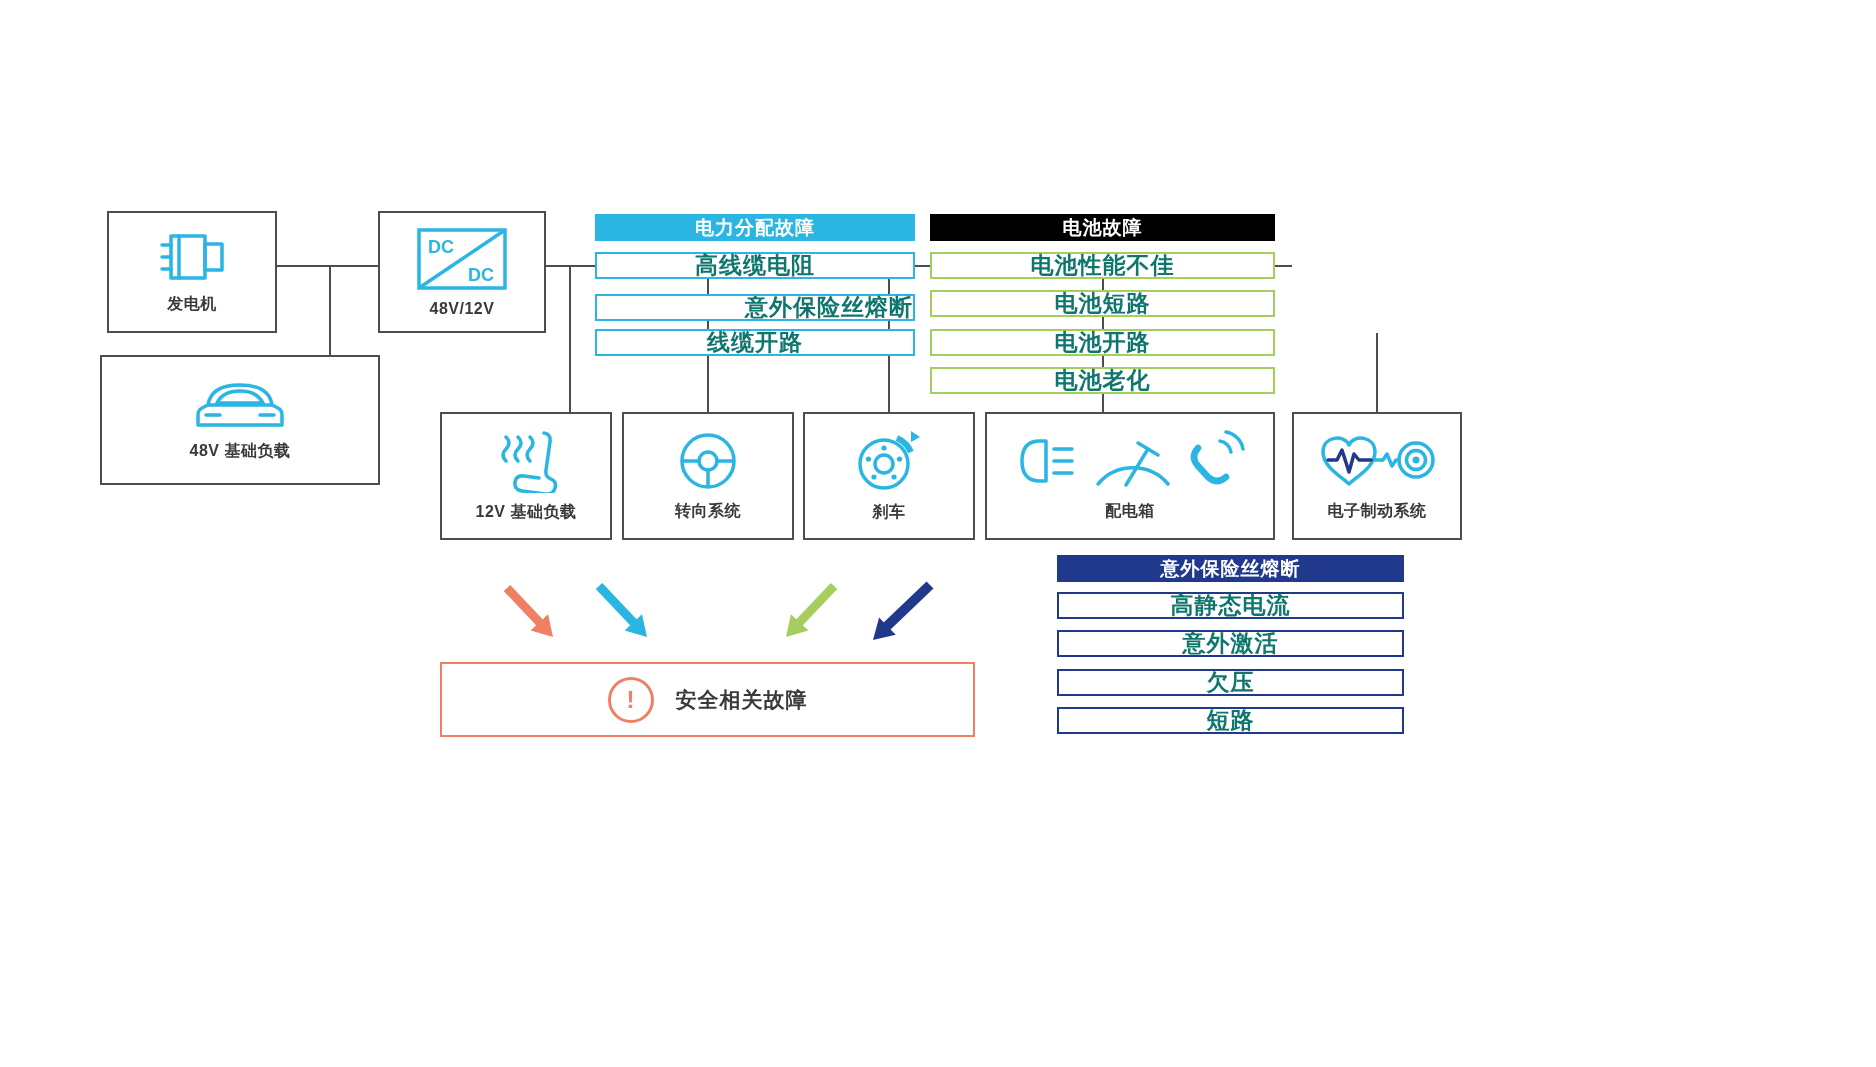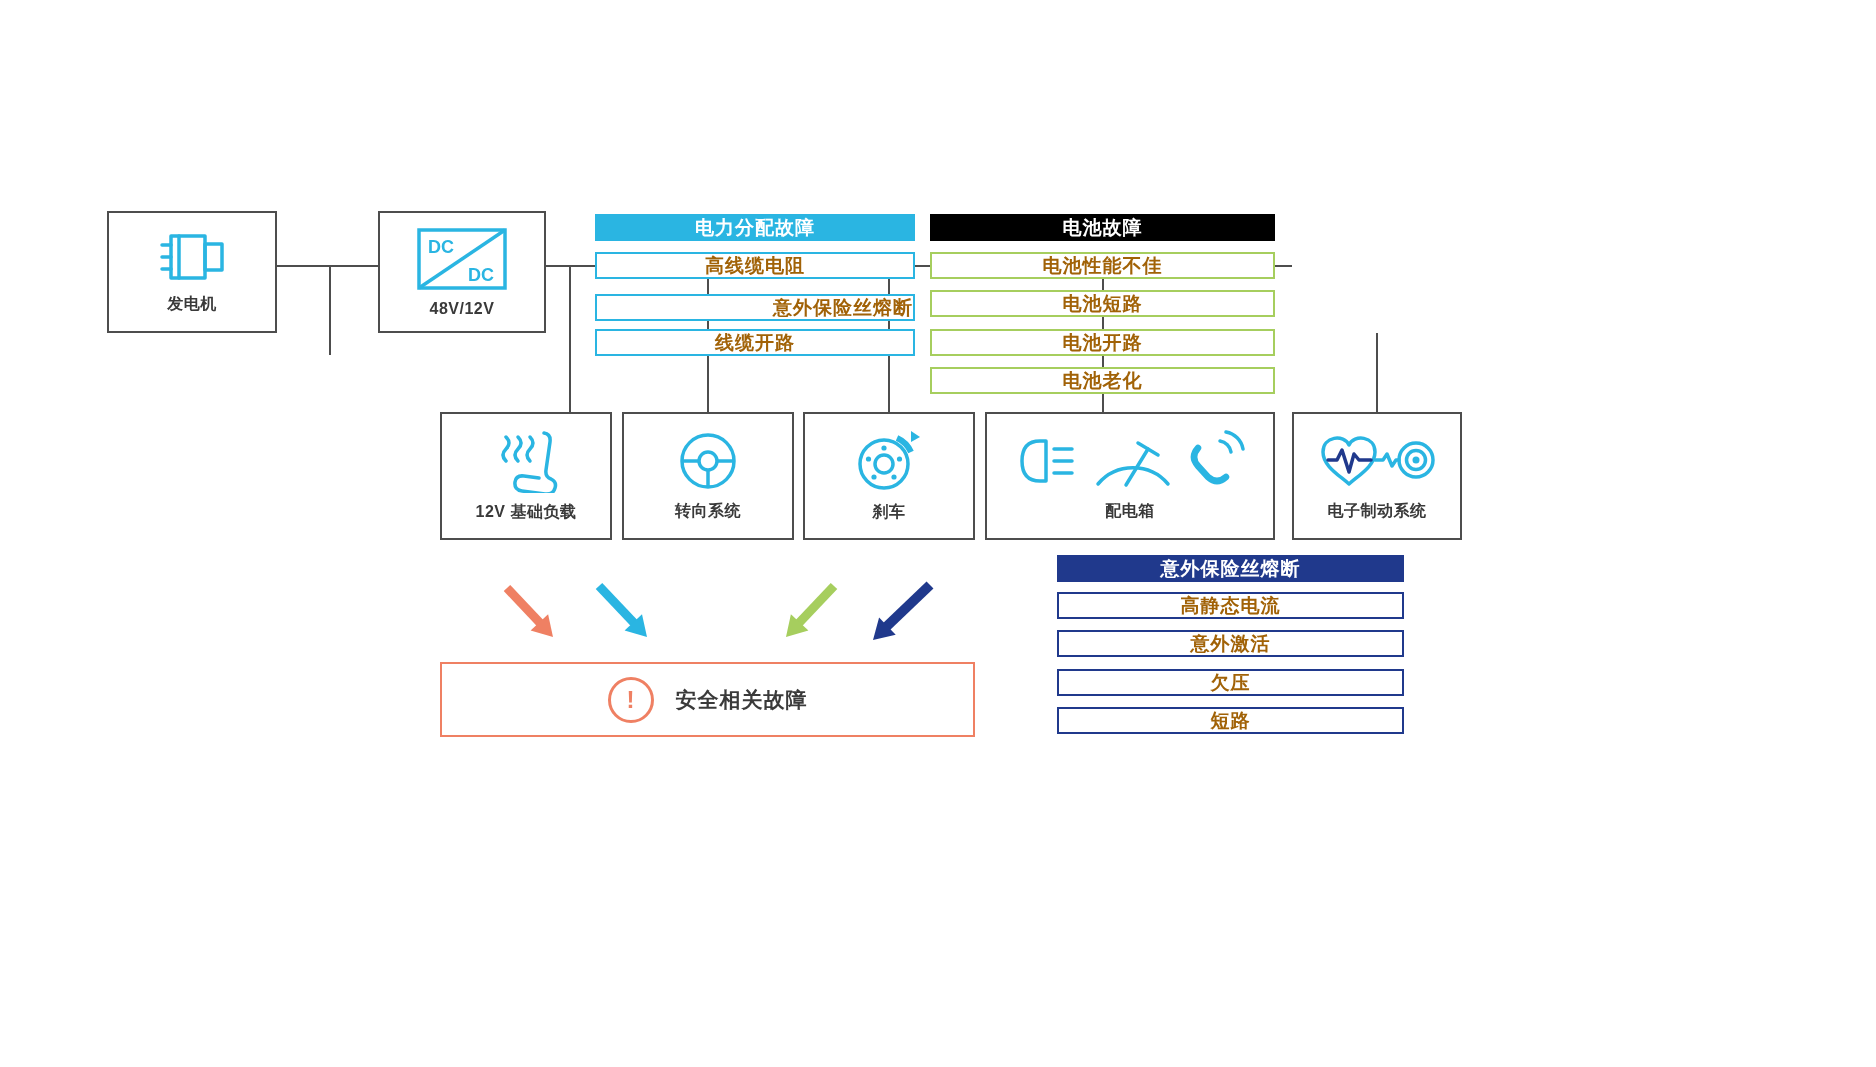--- a/index.html
+++ b/index.html
@@ -14,21 +14,21 @@
           flex-direction:column; align-items:center; justify-content:center; gap:9px; z-index:2; }
   .node-label { font-size:16px; font-weight:bold; color:#3a3a3a; letter-spacing:.5px; }
 
   .hdr { position:absolute; display:flex; align-items:center; justify-content:center;
          color:#ffffff; font-size:19px; font-weight:bold; z-index:2; letter-spacing:1px; }
   .hdr.cyan  { background:#2ab5e2; }
   .hdr.green { background:#000000; }
   .hdr.navy  { background:#20398c; }
 
   .fault { position:absolute; display:flex; align-items:center; justify-content:center;
-           background:#fff; border:2px solid; font-size:19px; font-weight:bold; color:#a16207;
+           background:#fff; border:2px solid; font-size:23px; font-weight:bold; color:#0f766e;
            z-index:2; letter-spacing:1px; }
   .fault.cyan  { border-color:#2ab5e2; }
   .fault.green { border-color:#a6ce5e; }
   .fault.navy  { border-color:#20398c; }
 
   .safety-box { position:absolute; left:440px; top:662px; width:535px; height:75px;
                 border:2px solid #ef8063; background:#fff; display:flex; align-items:center;
                 justify-content:center; gap:22px; z-index:2; }
   .safety-circle { width:46px; height:46px; border:3px solid #ef8063; border-radius:50%;
                    color:#ef8063; font-size:24px; font-weight:bold; display:flex;
@@ -62,20 +62,32 @@
         <rect x="51" y="15" width="17" height="26"></rect>
         <line x1="8" y1="16" x2="17" y2="16"></line>
         <line x1="8" y1="28" x2="17" y2="28"></line>
         <line x1="8" y1="40" x2="17" y2="40"></line>
         <line x1="25" y1="7" x2="25" y2="49"></line>
       </g>
     </svg>
     <div class="node-label">发电机</div>
   </div>
 
+  <div class="node" style="left:100px;top:355px;width:280px;height:130px;">
+    <svg width="96" height="54" viewBox="0 0 96 54">
+      <g fill="none" stroke="#2ab5e2" stroke-width="3.5" stroke-linejoin="round" stroke-linecap="round">
+        <path d="M16,27 Q19,7 48,7 Q77,7 80,27"></path>
+        <path d="M16,27 L10,30 Q6,32 6,37 L6,47 L90,47 L90,37 Q90,32 86,30 L80,27 Z"></path>
+        <path d="M25,25 Q31,13 48,13 Q65,13 71,25 Z"></path>
+        <line x1="14" y1="37" x2="28" y2="37"></line>
+        <line x1="68" y1="37" x2="82" y2="37"></line>
+      </g>
+    </svg>
+    <div class="node-label">48V 基础负载</div>
+  </div>
 
   <div class="node" style="left:378px;top:211px;width:168px;height:122px;">
     <svg width="92" height="64" viewBox="0 0 92 64">
       <g fill="none" stroke="#2ab5e2" stroke-width="3.5">
         <rect x="3" y="3" width="86" height="58"></rect>
         <line x1="3" y1="61" x2="89" y2="3"></line>
       </g>
       <text x="12" y="26" font-size="18" font-weight="bold" fill="#2ab5e2">DC</text>
       <text x="52" y="54" font-size="18" font-weight="bold" fill="#2ab5e2">DC</text>
     </svg>

